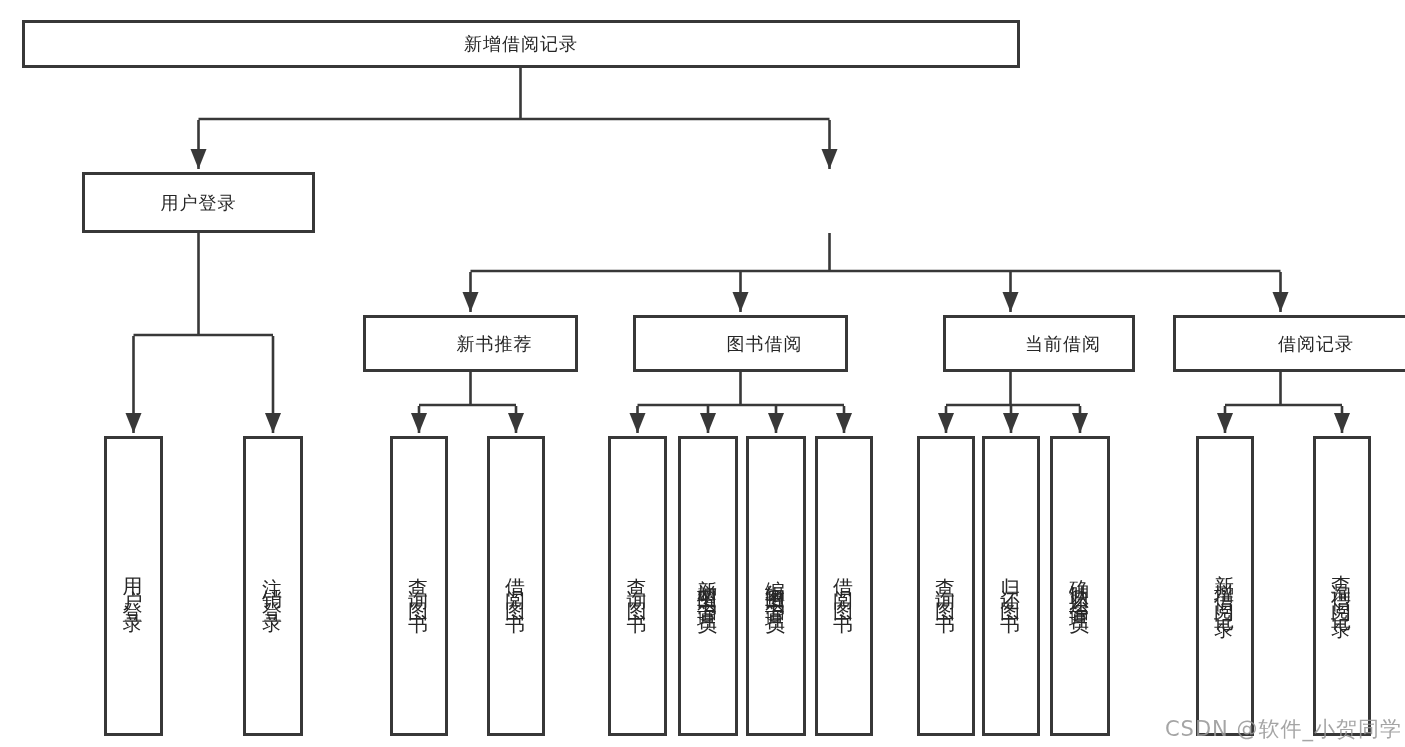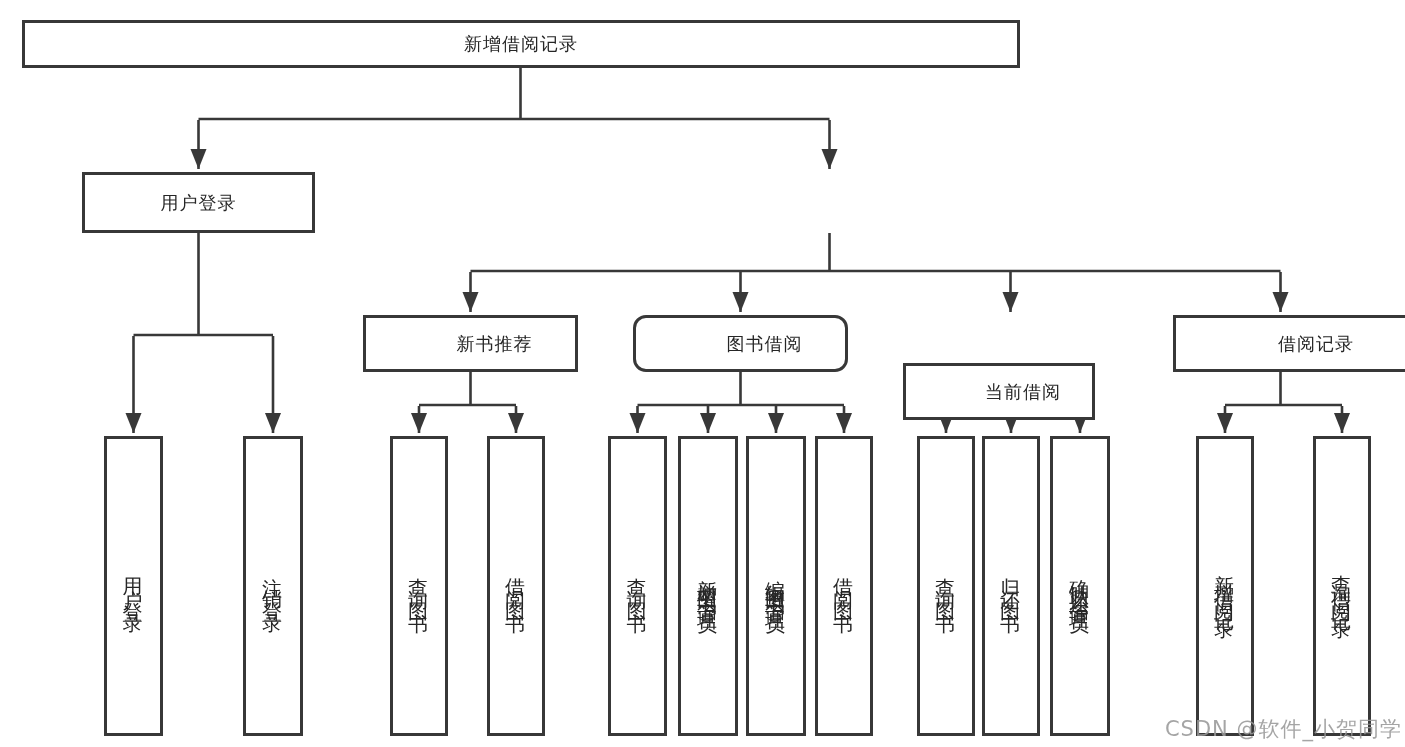--- a/index.html
+++ b/index.html
@@ -103,22 +103,22 @@
 
     <path d="M1225 406 V433" fill="none" stroke="#383838" stroke-width="2.6" marker-end="url(#arrow)"></path>
     <path d="M1342 406 V433" fill="none" stroke="#383838" stroke-width="2.6" marker-end="url(#arrow)"></path>
   </svg>
 
   <div class="node root">新增借阅记录</div>
 
   <div class="node lvl2" style="left:82px; width:233px;">用户登录</div>
 
   <div class="node lvl3" style="left:363px; width:215px;">新书推荐</div>
-  <div class="node lvl3" style="left:633px; width:215px;border-radius:13px;">图书借阅</div>
-  <div class="node lvl3" style="left:903px; width:192px;margin-top:48px;">当前借阅</div>
+  <div class="node lvl3" style="left:633px; width:215px;">图书借阅</div>
+  <div class="node lvl3" style="left:943px; width:192px;">当前借阅</div>
   <div class="node lvl3" style="left:1173px; width:238px;">借阅记录</div>
 
   <div class="node leaf short" style="left:104px; width:59px;">用户登录</div>
   <div class="node leaf short" style="left:243px; width:60px;">注销登录</div>
 
   <div class="node leaf short" style="left:390px; width:58px;">查询图书</div>
   <div class="node leaf short" style="left:487px; width:58px;">借阅图书</div>
 
   <div class="node leaf short" style="left:608px; width:59px;">查询图书</div>
   <div class="node leaf long" style="left:678px; width:60px;">新增图书（管理员）</div>

